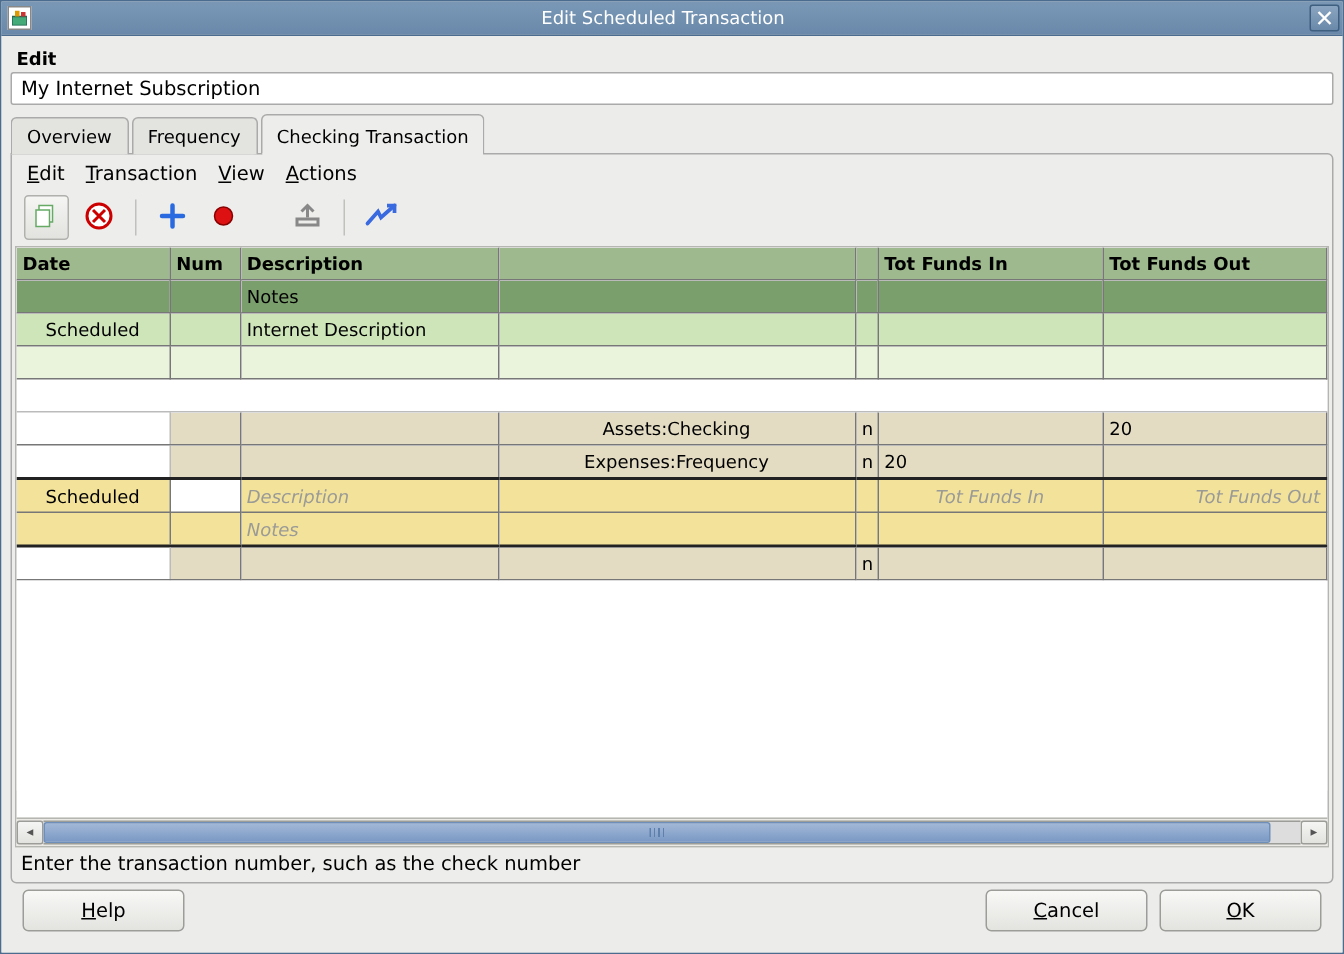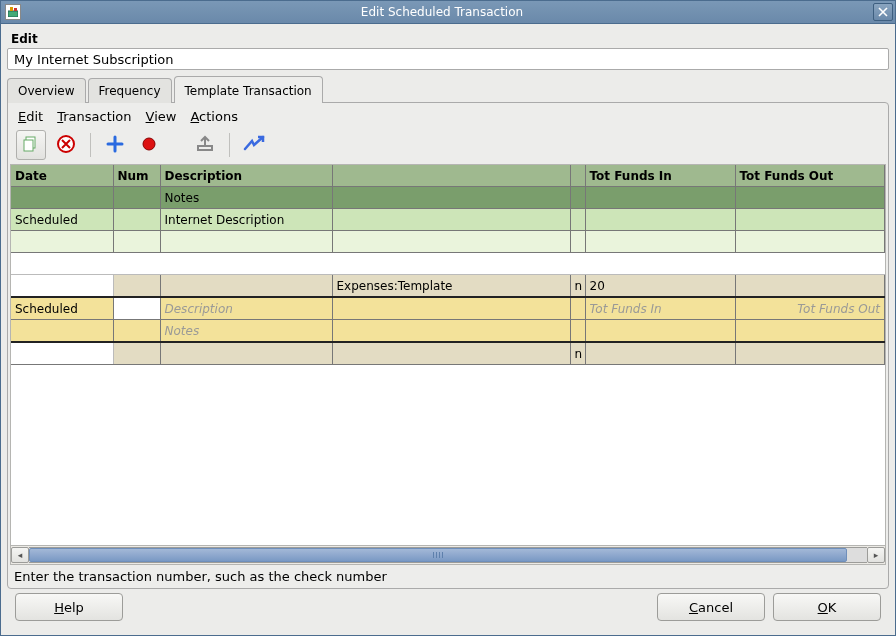--- a/index.html
+++ b/index.html
@@ -182,21 +182,21 @@
   }
   .hdr   td { background:#9fb98f; font-weight:bold; border-bottom:1px solid #555;margin-left:17px;}
   .hdr2  td { background:#7a9e6c; color:#000; border-bottom:2px solid #333;}
   .g-pale td { background:#cde5b8; }
   .g-paler td { background:#eaf4dc; }
   .tan    td { background:#e3dcc3; }
   .yellow td { background:#f3e29a; }
   .white  td { background:#ffffff; }
   .empty-body { background:#fff; height: 140px; }
 
-  td.right { text-align: left; }
+  td.right { text-align: center; }
   .placeholder { color:#9a9a97; font-style: italic; }
 
   .hscroll {
     height: 18px;
     background: #eceae5;
     border-top:1px solid #b5b5b2;
     display:flex;align-items:center;
     position:relative;
   }
   .hscroll .arrow {
@@ -258,21 +258,21 @@
     </div>
   </div>
 
   <div class="client">
     <div class="name-label">Edit</div>
     <div class="name-input">My Internet Subscription</div>
 
     <div class="tabstrip">
       <div class="tab">Overview</div>
       <div class="tab">Frequency</div>
-      <div class="tab active">Template Transaction</div>
+      <div class="tab active">Checking Transaction</div>
     </div>
 
     <div class="tabpane">
       <div class="menubar">
         <span><u>E</u>dit</span>
         <span><u>T</u>ransaction</span>
         <span><u>V</u>iew</span>
         <span><u>A</u>ctions</span>
       </div>
 
@@ -378,26 +378,35 @@
                   <td></td>
                   <td></td>
                   <td></td>
                   <td></td>
           </tr>
 
           <tr class="white">
             <td style="border-right:none;border-bottom:1px solid #bbb;" colspan="7"></td>
           </tr>
 
+          <tr class="tan">
+            <td style="background:#fff;border-right:1px solid #bbb"></td>
+            <td></td>
+                  <td></td>
+            <td class="right">Assets:Checking</td>
+            <td>n</td>
+            <td></td>
+            <td>20</td>
+          </tr>
 
           <tr class="tan">
             <td style="background:#fff;border-right:1px solid #bbb;border-bottom:2px solid #222"></td>
             <td style="border-bottom:2px solid #222"></td>
                   <td style="border-bottom:2px solid #222"></td>
-            <td class="right" style="border-bottom:2px solid #222">Expenses:Template</td>
+            <td class="right" style="border-bottom:2px solid #222">Expenses:Frequency</td>
             <td style="border-bottom:2px solid #222">n</td>
             <td style="border-bottom:2px solid #222">20</td>
             <td style="border-bottom:2px solid #222"></td>
           </tr>
 
           <tr class="yellow">
             <td class="right">Scheduled</td>
             <td style="background:#fff"></td>
             <td class="placeholder">Description</td>
             <td></td>

